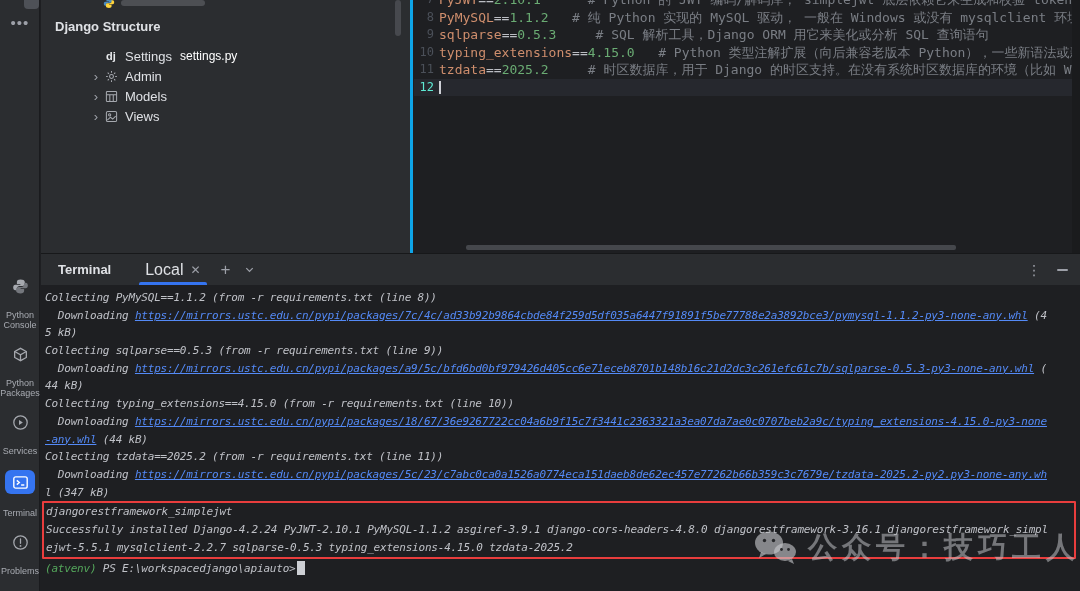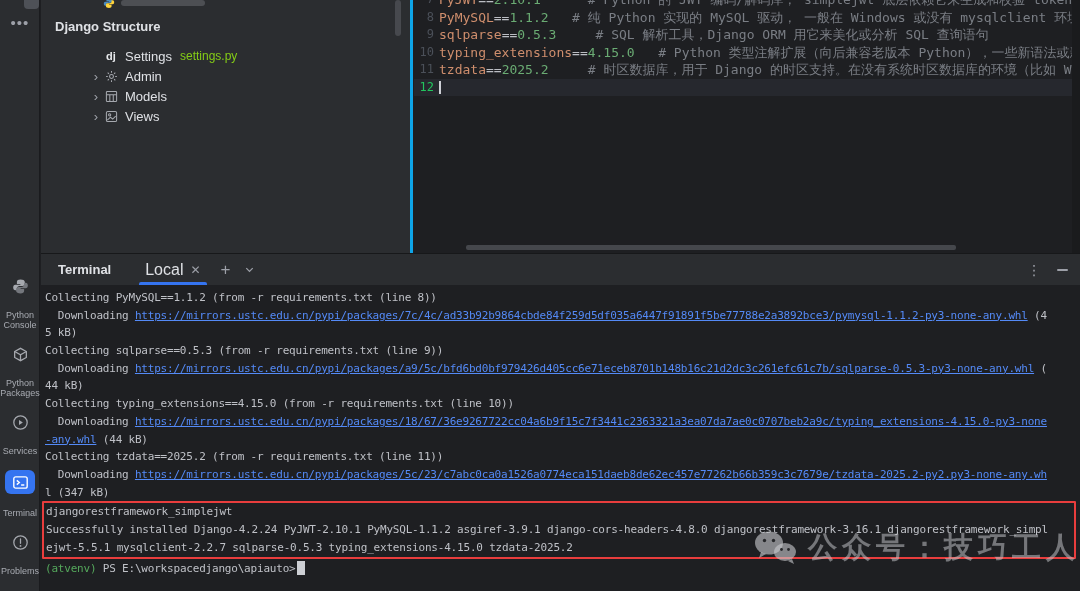--- a/index.html
+++ b/index.html
@@ -29,31 +29,31 @@
   .cut-item .smudge { width:84px; height:6px; margin-left:6px; border-radius:3px;
                       background:rgba(165,170,176,0.28); }
   .panel-title { position:absolute; top:19px; left:14px; font-size:13px; font-weight:bold; color:#DFE1E5; }
   .tree { position:absolute; top:46px; left:8px; width:100%;margin-left:24px; }
   .tree-row { display:flex; align-items:center; height:20px; font-size:13px; color:#DFE1E5; }
   .tree-row .chev { width:14px; margin-left:16px; color:#9DA0A8; font-size:13px; text-align:center; }
   .tree-row .no-chev { width:14px; margin-left:16px; }
   .tree-row .ti { width:16px; height:14px; display:flex; align-items:center; justify-content:center; margin-right:6px; }
   .tree-row .ti svg { width:13px; height:13px; }
   .tree-row .dj { font-weight:bold; font-size:11px; color:#E8EAED; }
-  .tree-row .detail { margin-left:8px; color:#84cc16; font-size:12px; }
+  .tree-row .detail { margin-left:8px; color:#ffffff; font-size:12px; }
   .lp-scroll { position:absolute; right:9px; top:0; width:6px; height:36px; background:#47494E; border-radius:3px; }
 
   
   .editor { position:absolute; left:414px; top:0; width:666px; height:253px; background:#1E1F22; overflow:hidden; }
   .ed-lines { margin-top:-9px; font-family:"DejaVu Sans Mono","Liberation Mono",monospace;
               font-size:13px; line-height:17.5px; white-space:pre; }
   .ed-row { position:relative; height:17.5px; display:flex; }
   .ed-row.current { background:#26282E; }
   .gutter { width:20px; flex:0 0 20px; text-align:right; color:#4B5059; font-size:12px; }
-  .ed-row.current .gutter { color:#22c55e;text-align:right; }
+  .ed-row.current .gutter { color:#5eead4;text-align:right; }
   .code { margin-left:5px; padding-left:0; }
   .seg-pkg { color:#CF8E6D; }
   .seg-op  { color:#BCBEC4; }
   .seg-ver { color:#6AAB73; }
   .seg-com { color:#7A7E85; }
   .caret { display:inline-block; width:1.5px; height:13px; background:#CED0D6; vertical-align:-2px; }
   .ed-vtrack { position:absolute; right:0; top:0; width:8px; height:253px; background:#1A1B1D; }
   .ed-hscroll { position:absolute; left:52px; bottom:3px; width:490px; height:5px; background:#45474C; border-radius:2px; }
 
   
@@ -66,21 +66,21 @@
   .term-tab .tab-close { margin-left:7px; color:#9DA0A8; font-size:12px; }
   .term-tab .tab-underline { position:absolute; left:0; bottom:0; width:100%; height:3px;
                              background:#3574F0; border-radius:2px 2px 0 0; }
   .th-btn { color:#9DA0A8; font-size:15px; margin-left:14px; display:flex; align-items:center; }
   .th-right { position:absolute; right:12px; display:flex; align-items:center; gap:16px; }
   .th-kebab { color:#9DA0A8; font-size:14px; }
   .th-min { width:11px; height:2px; background:#9DA0A8; border-radius:1px; }
 
   .term-body { padding:4px 0 0 4px; font-family:"DejaVu Sans Mono","Liberation Mono",monospace;
                font-size:11px; letter-spacing:-0.2px; line-height:17.7px; color:#BFC1C7; }
-  .t-line { white-space:pre; height:17.7px; overflow:hidden; }
+  .t-line { white-space:pre; height:17.7px; overflow:hidden;font-style:italic; }
   .t-link { color:#548AF7; text-decoration:underline;margin-top:25px; }
   .red-box { border:2px solid #E93D3D; border-radius:1px; margin:0 4px 1px -3px; padding:0 0 1px 2px; }
   .prompt-venv { color:#55A85C; }
   .cursor-block { display:inline-block; width:8px; height:14px; background:#CDCFD4; vertical-align:-3px; margin-left:1px; }
 
   
   .watermark { position:absolute; left:752px; top:528px; display:flex; align-items:center;
                z-index:9; pointer-events:none;font-weight:bold; }
   .wm-text { font-size:29px; color:rgba(198,200,204,0.52); letter-spacing:5px; margin-left:10px; white-space:nowrap; }
 </style>

